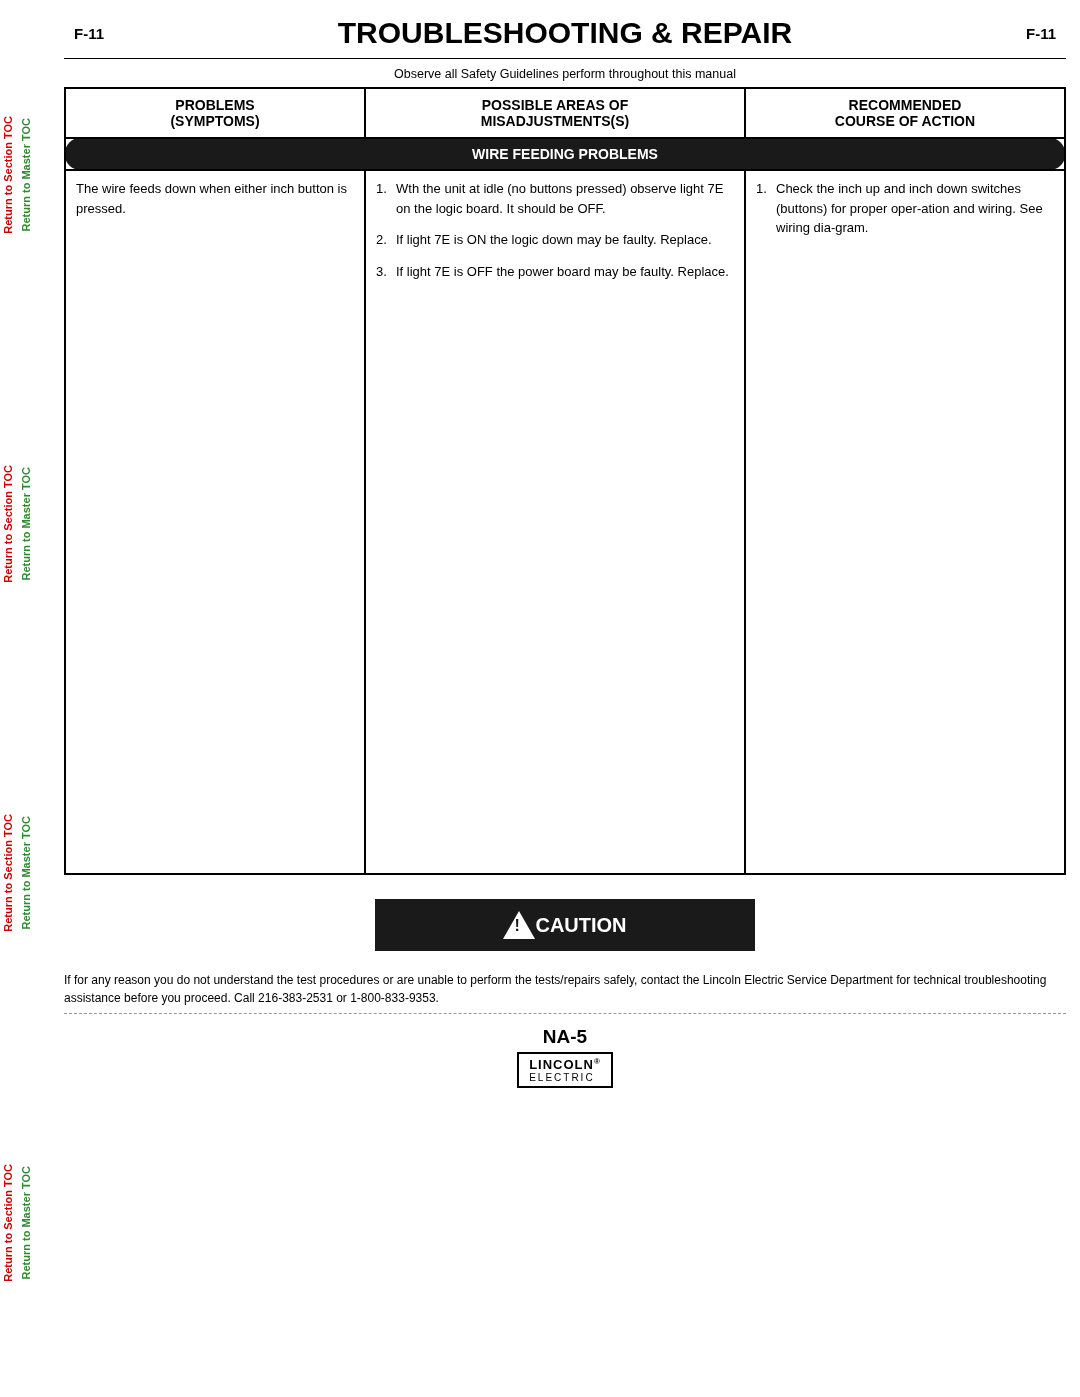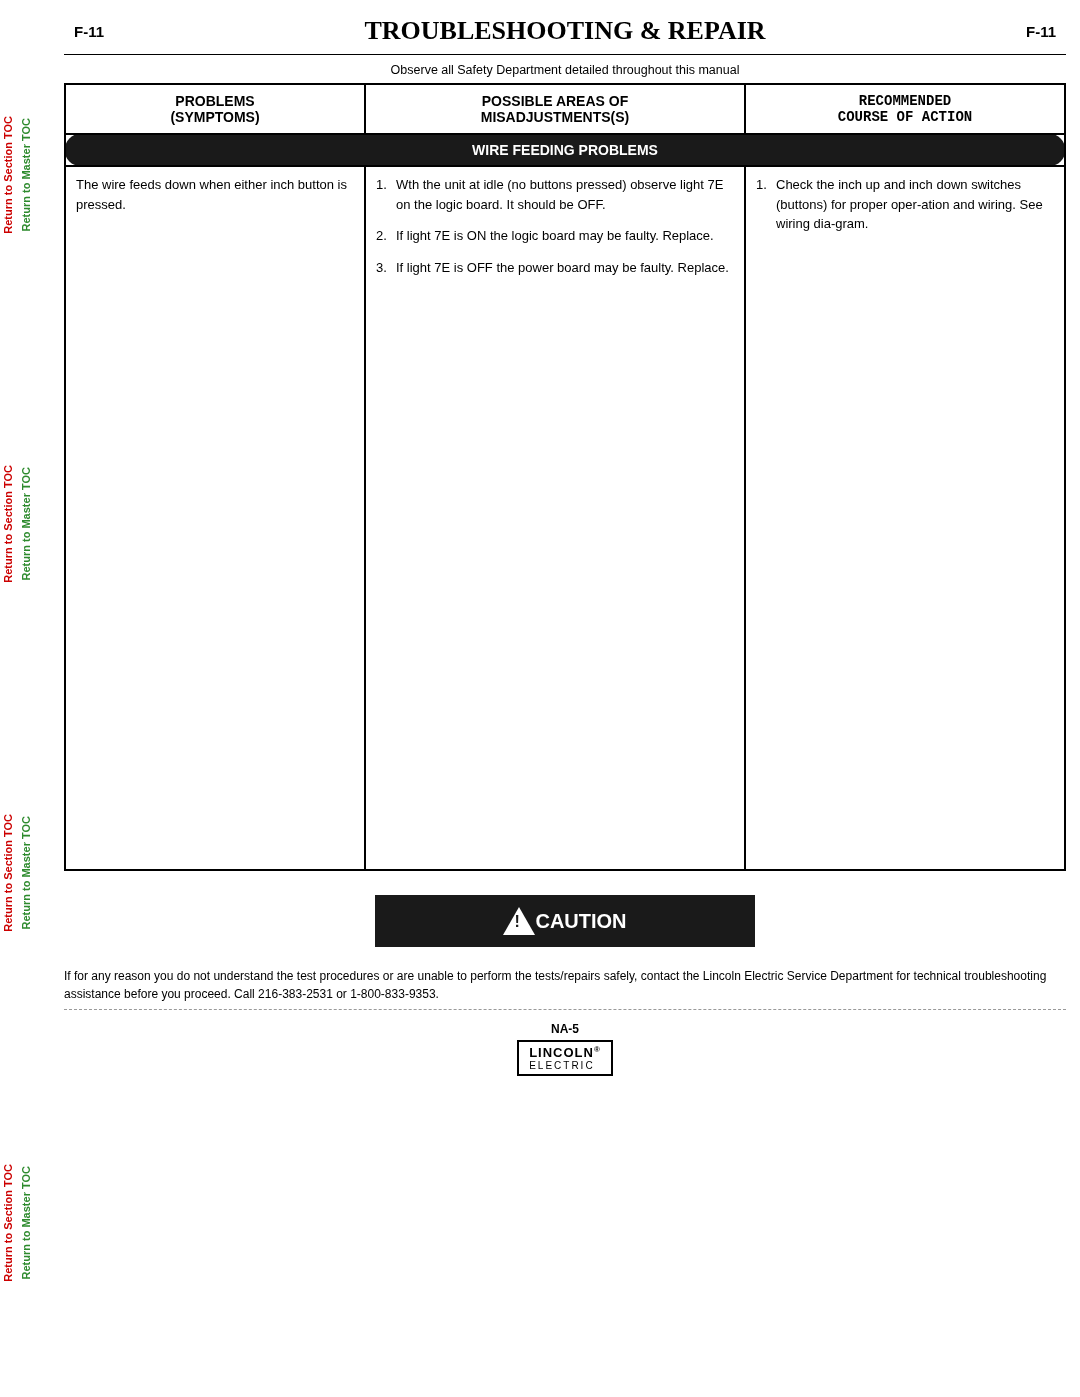--- a/index.html
+++ b/index.html
@@ -71,25 +71,24 @@
       justify-content: space-between;
       align-items: center;
       padding: 12px 10px 8px 10px;
       border-bottom: 1px solid #000;
     }
     .page-num {
       font-size: 15px;
       font-weight: bold;
     }
     .page-title {
-      font-size: 26px;
+      font-size: 30px;
       font-weight: bold;
       text-align: center;
       flex: 1;
-      font-family: Liberation Serif, serif;
     }
 
     
     .safety-note {
       text-align: center;
       font-size: 12.5px;
       padding: 8px 0 6px 0;
     }
 
     
@@ -204,21 +203,21 @@
     }
 
     .footer-bottom {
       display: flex;
       flex-direction: column;
       align-items: center;
       padding: 6px 0 10px 0;
     }
 
     .footer-page-id {
-      font-size: 12px;
+      font-size: 19px;
       font-weight: bold;
       margin-bottom: 4px;
     }
 
     
     .lincoln-logo {
       border: 2px solid #000;
       padding: 3px 10px;
       text-align: left;
       display: inline-block;
@@ -261,32 +260,32 @@
 </div>
 
 <div class="main-content">
 
   <div class="page-header">
     <span class="page-num">F-11</span>
     <span class="page-title">TROUBLESHOOTING &amp; REPAIR</span>
     <span class="page-num">F-11</span>
   </div>
 
-  <div class="safety-note">Observe all Safety Department detailed throughout this manual</div>
+  <div class="safety-note">Observe all Safety Guidelines perform throughout this manual</div>
 
   <table class="main-table">
     <thead>
       <tr>
         <th style="width:30%;border-radius:14px;">
           <span>PROBLEMS<br>(SYMPTOMS)</span>
         </th>
         <th style="width:38%;">
           <span>POSSIBLE AREAS OF<br>MISADJUSTMENTS(S)</span>
         </th>
-        <th style="width:32%;font-family:Liberation Mono, monospace;">
+        <th style="width:32%;">
           <span>RECOMMENDED<br>COURSE OF ACTION</span>
         </th>
       </tr>
     </thead>
     <tbody>
 
       <tr class="section-header-row">
         <td colspan="3">WIRE FEEDING PROBLEMS</td>
       </tr>
 
@@ -295,21 +294,21 @@
           <p class="problem-text">The wire feeds down when either inch button is pressed.</p>
         </td>
         <td>
           <ul class="numbered-list">
             <li>
               <span class="list-num">1.</span>
               <span>Wth the unit at idle (no buttons pressed) observe light 7E on the logic board.  It should be OFF.</span>
             </li>
             <li>
               <span class="list-num">2.</span>
-              <span>If light 7E is ON the logic board may be faulty.  Replace.</span>
+              <span>If light 7E is ON the logic down may be faulty.  Replace.</span>
             </li>
             <li>
               <span class="list-num">3.</span>
               <span>If light 7E is OFF the power board may be faulty.  Replace.</span>
             </li>
           </ul>
         </td>
         <td>
           <ul class="numbered-list">
             <li>

